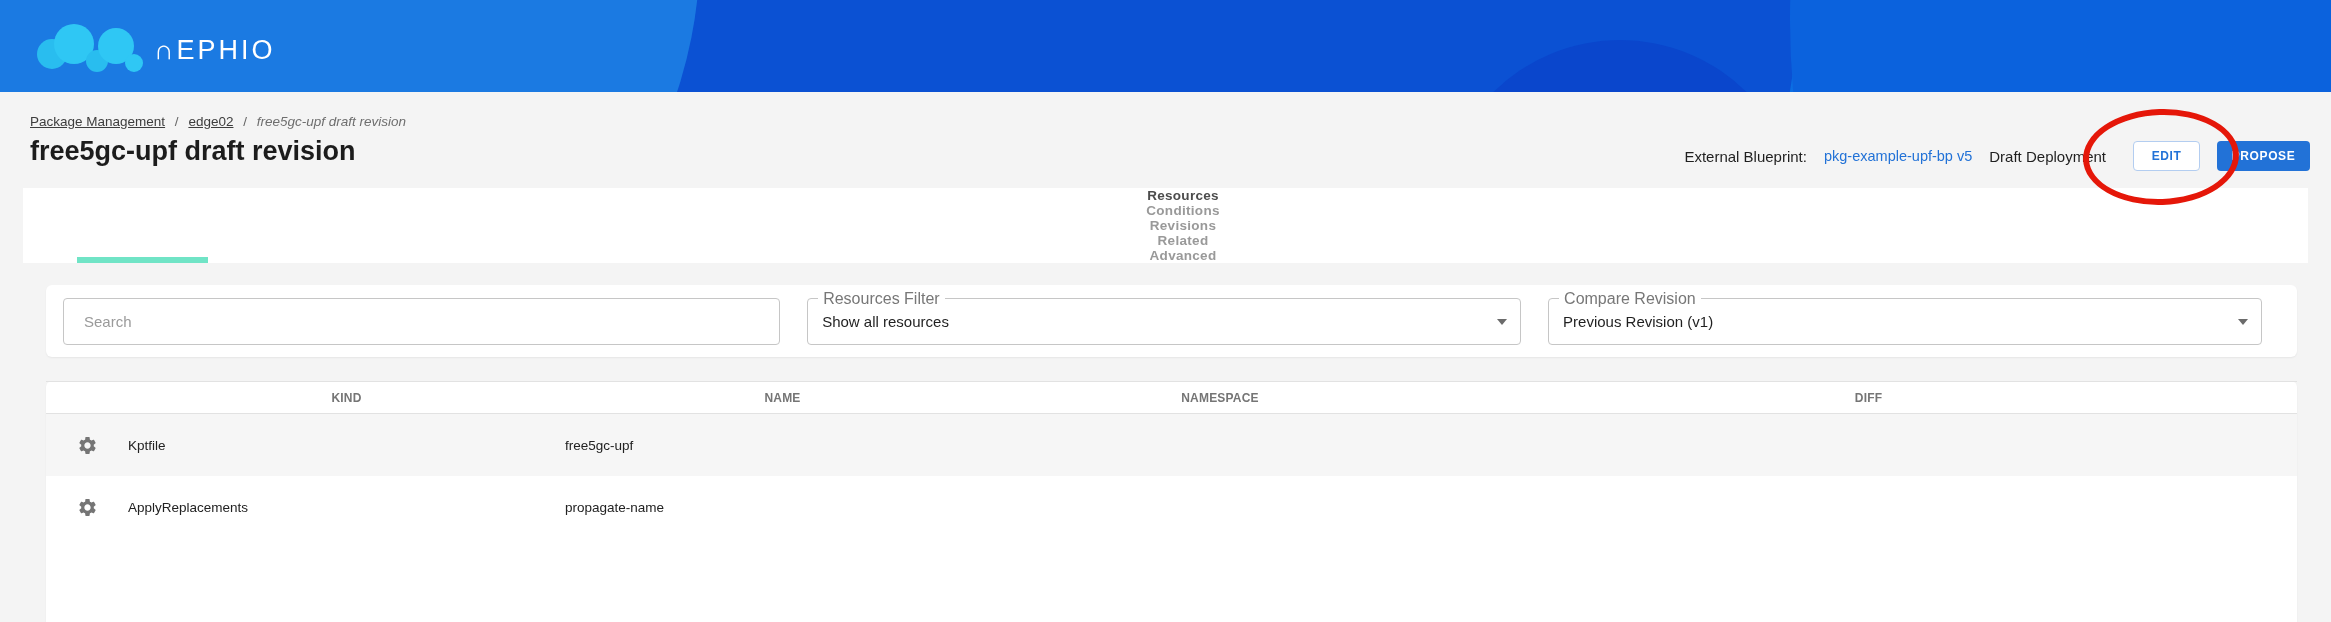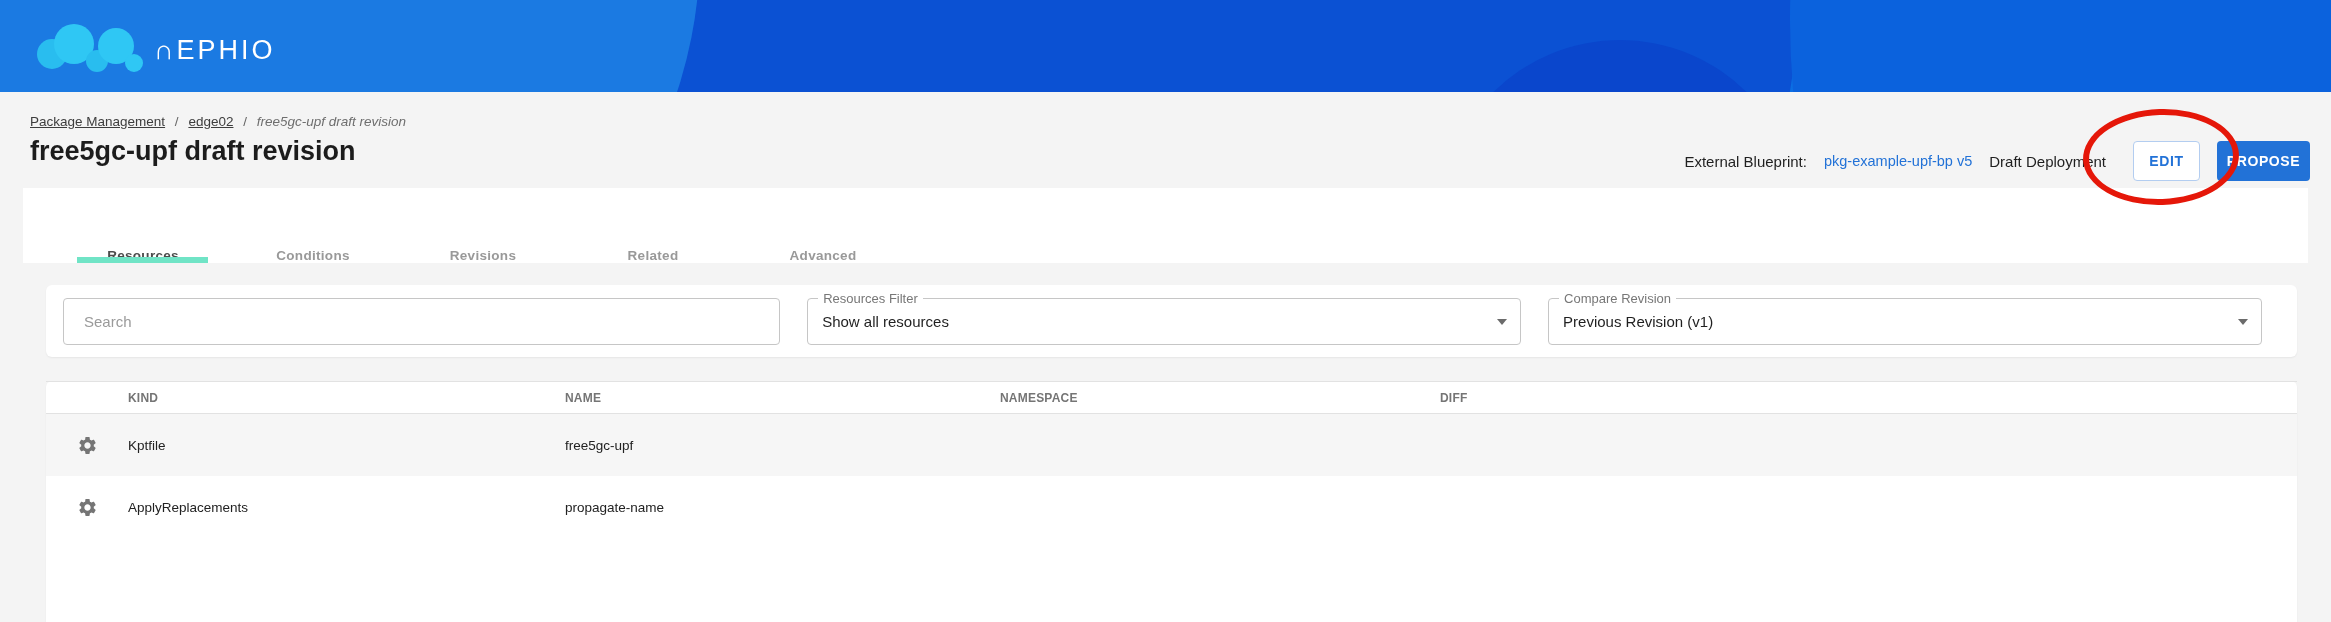--- a/index.html
+++ b/index.html
@@ -37,35 +37,35 @@
   .page-title { margin: 7px 0 0 30px; font-size: 27px; font-weight: bold; color: #1c1c1c; }
 
   
   .meta-row {
     position: absolute; right: 21px; top: 141px;
     display: flex; align-items: center; gap: 17px; z-index: 3;
   }
   .meta-label { font-size: 15px; color: #1f1f1f; }
   .meta-link { font-size: 14.5px; color: #2272d7; text-decoration: none; cursor: pointer; }
   .meta-status { font-size: 15px; color: #1f1f1f; margin-right: 10px; }
-  .btn { height: 40px; border-radius: 4px; font-size: 14px; font-weight: bold;
+  .btn { height: 30px; border-radius: 4px; font-size: 12px; font-weight: bold;
          letter-spacing: 0.6px; cursor: pointer; font-family: inherit; }
   .btn-edit { width: 67px; background: #ffffff; border: 1px solid #b3cdf0; color: #2272d7; }
   .btn-propose { width: 93px; background: #2272d7; border: none; color: #ffffff; }
 
   .red-ellipse {
     position: absolute; left: 2083px; top: 109px; width: 156px; height: 96px;
     border: 6px solid #e51709; border-radius: 50%;
     transform: rotate(-2deg); pointer-events: none; z-index: 4;
   }
 
   
   .tab-card {
     margin: 21px 23px 0 23px; height: 75px; background: #ffffff;
-    display: flex; align-items: flex-end; padding-left: 35px; position: relative;
+    display: flex; align-items: center; padding-left: 35px; position: relative; flex-direction: column;
   }
   .tab { width: 170px; text-align: center; font-size: 13.5px; font-weight: bold;
          color: #999999; letter-spacing: 0.3px; cursor: pointer; }
   .tab.active { color: #4c4c4c; }
   .tab-indicator {
     position: absolute; left: 54px; bottom: 0; width: 131px; height: 6px;
     background: #70e4c6;
   }
 
   
@@ -80,37 +80,37 @@
     background: #fff;
   }
   .search-input::placeholder { color: #9a9a9a; }
   .select-box {
     flex: 1 1 0; height: 47px; border: 1px solid #c6c6c6; border-radius: 4px;
     position: relative; display: flex; align-items: center; padding: 0 36px 0 14px;
     cursor: pointer; background: #fff;
   }
   .select-label {
     position: absolute; top: -8px; left: 10px; background: #ffffff;
-    padding: 0 5px; font-size: 13px; color: #777777; line-height: 15px;
+    padding: 0 5px; font-size: 16px; color: #777777; line-height: 15px;
   }
   .select-value { font-size: 15px; color: #1f1f1f; white-space: nowrap; }
   .select-arrow {
     position: absolute; right: 13px; top: 50%; margin-top: -2px;
     width: 0; height: 0; border-left: 5.5px solid transparent;
     border-right: 5.5px solid transparent; border-top: 6px solid #6b6b6b;
   }
 
   
   .table-card {
     margin: 24px 34px 0 46px; background: #ffffff; border-radius: 6px 6px 0 0;
     box-shadow: 0 1px 2px rgba(0,0,0,0.06); height: 300px;
   }
   .table-title { font-size: 18.5px; font-weight: bold; color: #1c1c1c; padding: 22px 0 16px 21px; }
   .tgrid { display: grid; grid-template-columns: 82px 437px 435px 440px 1fr; align-items: center; }
-  .thead { height: 33px; border-top: 1px solid #e2e2e2; border-bottom: 1px solid #e2e2e2; }
+  .thead { height: 33px; border-top: 1px solid #e2e2e2; border-bottom: 1px solid #e2e2e2; text-align: center; }
   .th { font-size: 12px; font-weight: bold; color: #757575; letter-spacing: 0.2px; }
   .trow { height: 62px; }
   .trow.striped { background: #f6f6f6; }
   .td { font-size: 13.5px; color: #222222; }
   .gear-cell { display: flex; justify-content: center; align-items: center; cursor: pointer; }
   .gear-cell svg { width: 21px; height: 21px; fill: #757575; }
 </style>
 </head>
 <body>
 

